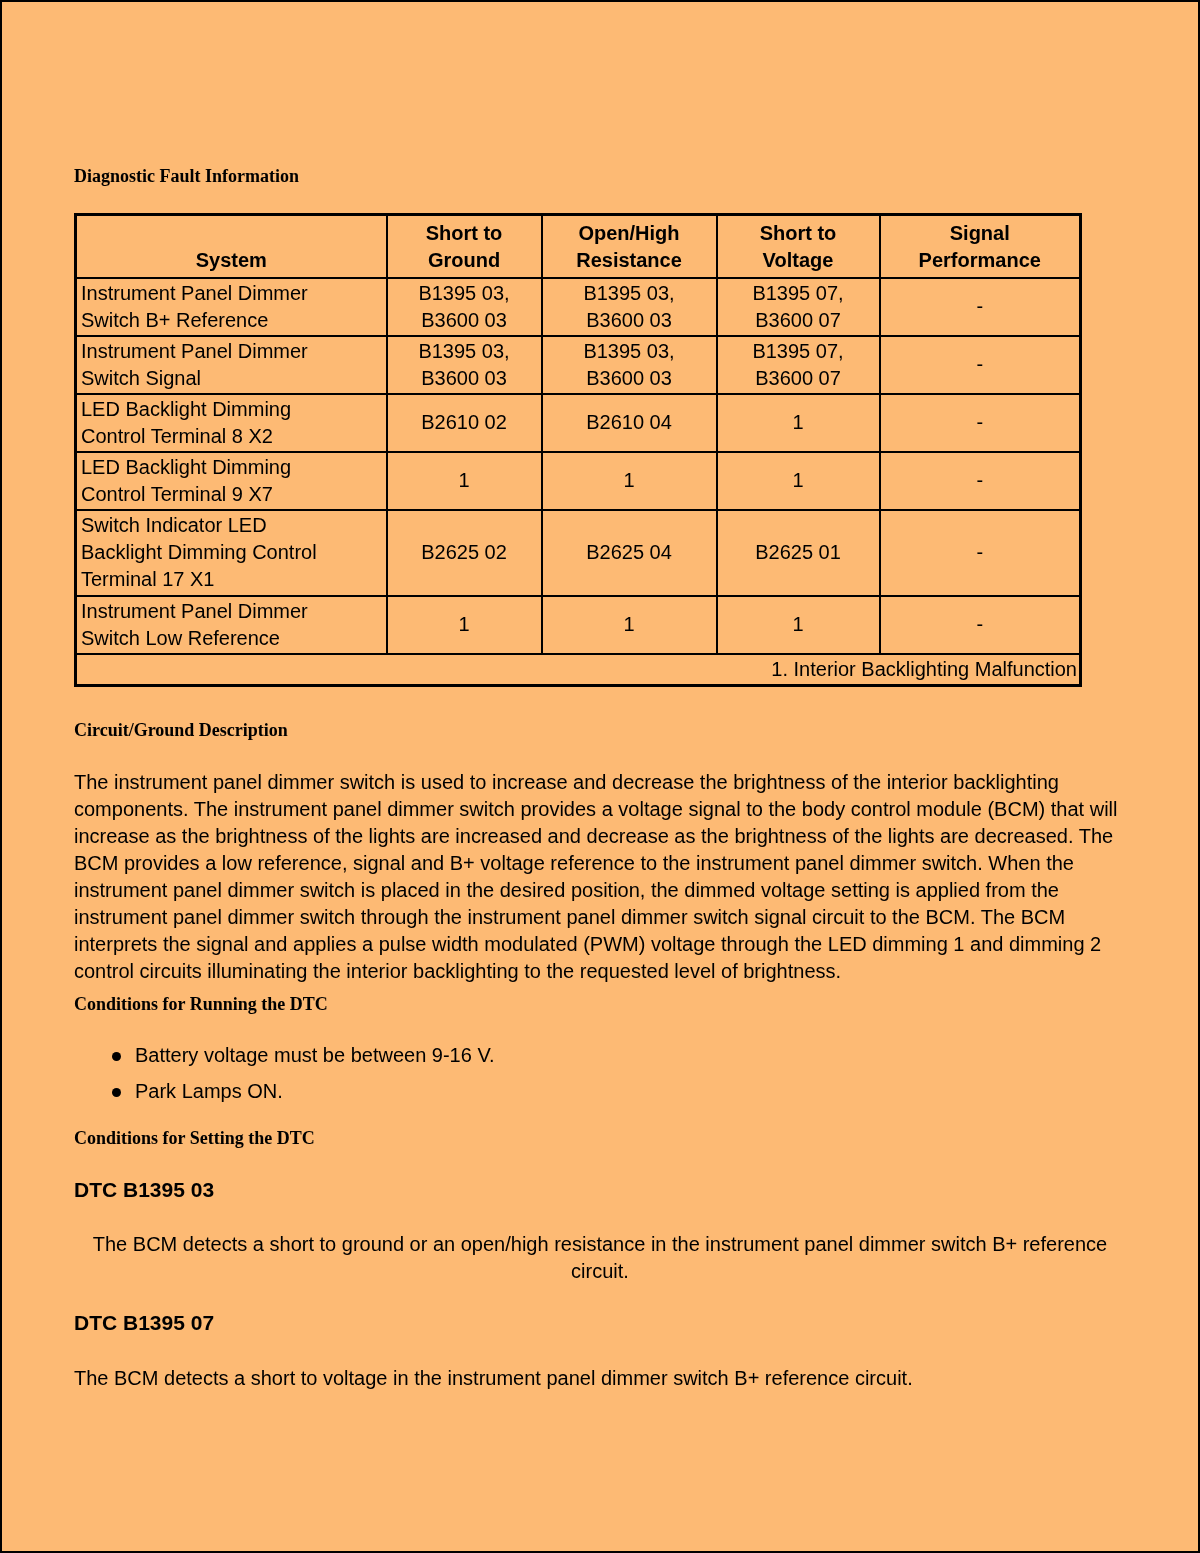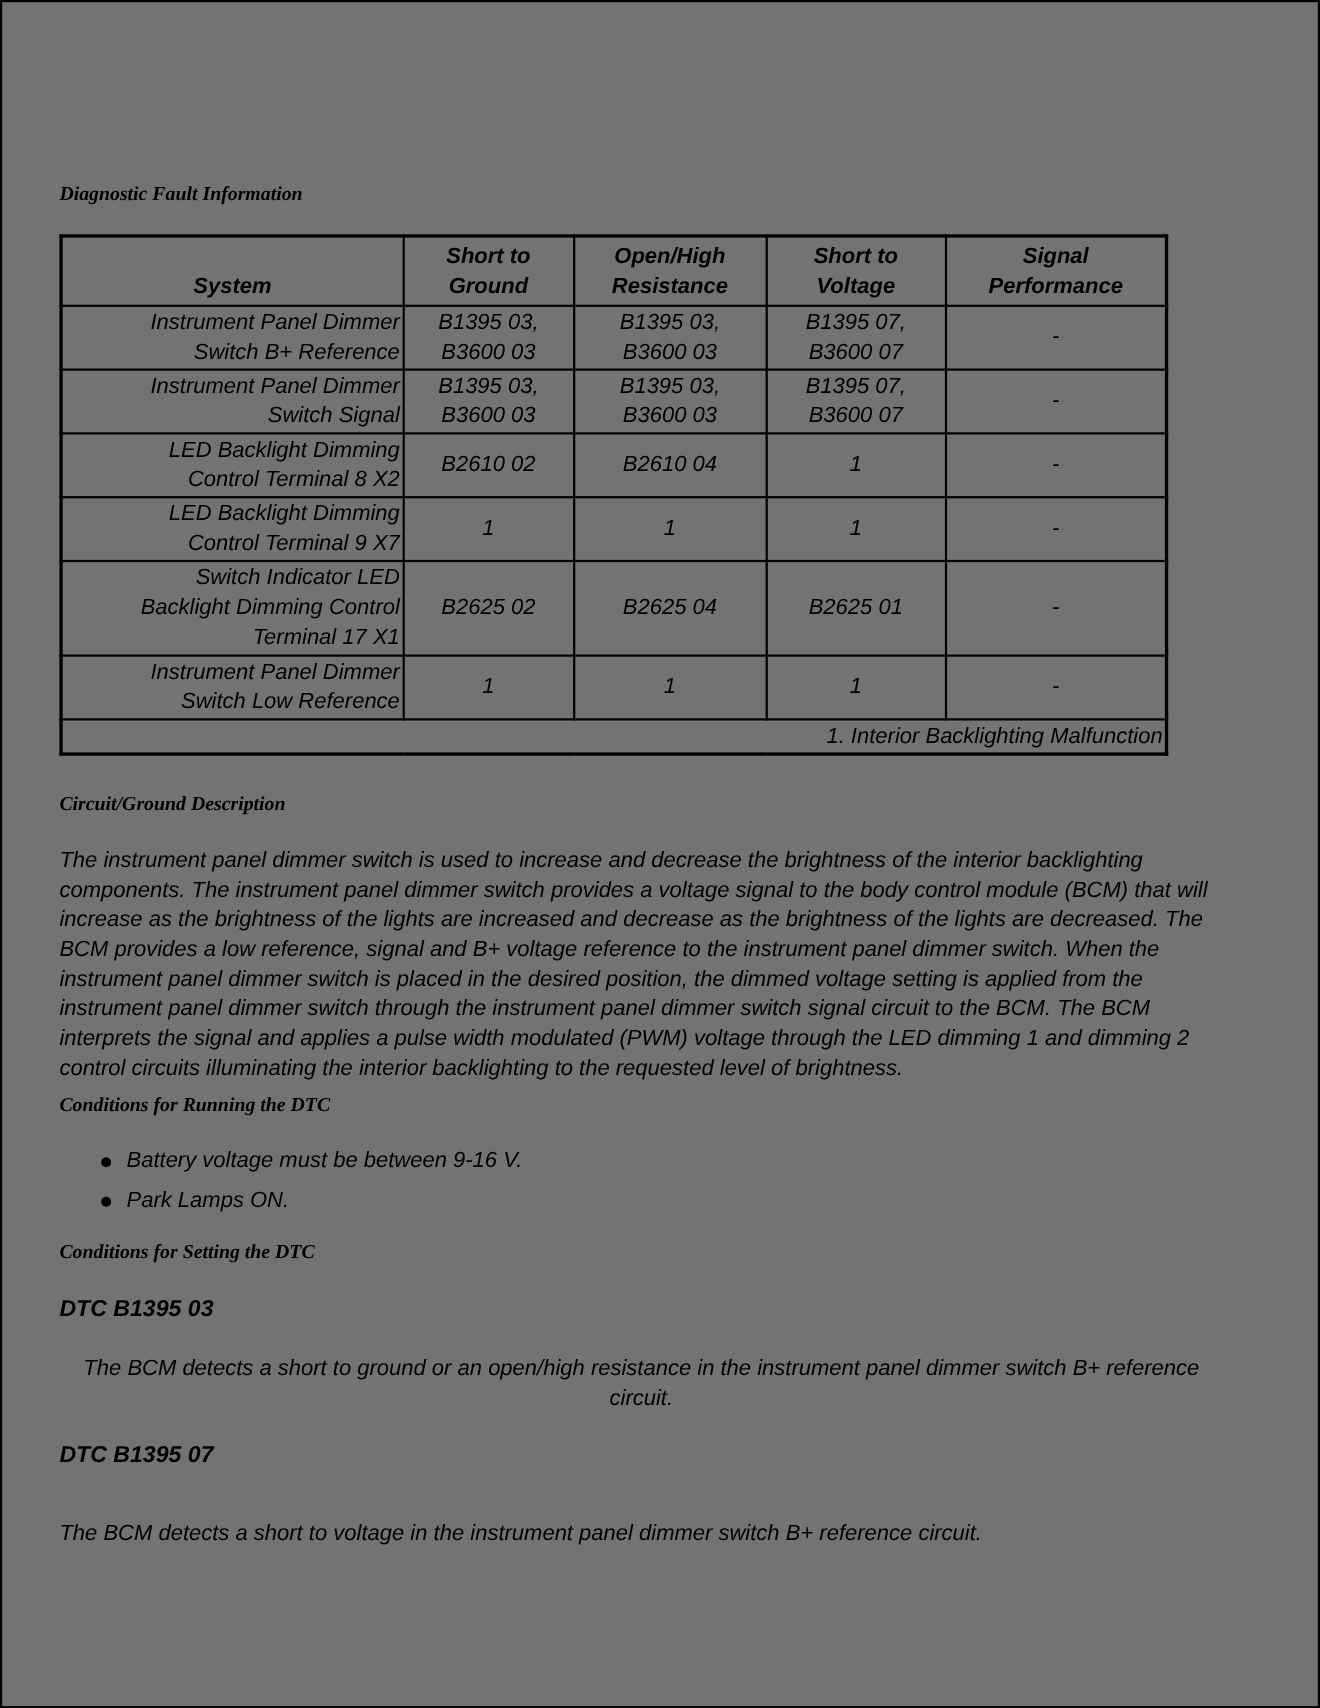--- a/index.html
+++ b/index.html
@@ -1,27 +1,26 @@
 <!DOCTYPE html>
 <html><head>
 <meta charset="utf-8">
 <style>
   * { margin: 0; padding: 0; box-sizing: border-box; }
   html, body { background: #ffffff; }
   .page {
     position: relative;
     width: 1200px;
     height: 1553px;
-    background: #737373;
+    background: #fdba74;
     border: 2px solid #000000;
     overflow: hidden;
-    padding: 164px 72px 0 52px;
+    padding: 164px 72px 0 72px;
     color: #000000;
     font-family: "Liberation Sans", "DejaVu Sans", sans-serif;
-    font-style: italic;
   }
   .serif-heading {
     font-family: "Liberation Serif", "DejaVu Serif", serif;
     font-weight: bold;
     font-size: 18px;
     line-height: 21px;
     color: #000000;
   }
   .h-fault   { margin-bottom: 26px; }
   .h-desc    { margin-bottom: 28px; }
@@ -42,21 +41,21 @@
     white-space: pre-line;
     overflow: hidden;
   }
   table.fault-table th {
     font-weight: bold;
     text-align: center;
     vertical-align: bottom;
     padding: 2px 2px 3px 2px;
   }
   table.fault-table td.circuit-cell {
-    text-align: right;
+    text-align: left;
     vertical-align: middle;
     padding: 1px 2px 1px 4px;
   }
   table.fault-table td.value-cell {
     text-align: center;
     vertical-align: middle;
     padding: 1px 2px;
   }
   table.fault-table td.footnote-cell {
     text-align: right;
@@ -107,21 +106,21 @@
     margin-right: 14px;
     margin-top: 2px;
   }
   .dtc-heading {
     font-family: "Liberation Sans", "DejaVu Sans", sans-serif;
     font-weight: bold;
     font-size: 21px;
     line-height: 24px;
     margin-bottom: 29px;
   }
-  .dtc-heading.second { margin-bottom: 46px; }
+  .dtc-heading.second { margin-bottom: 30px; }
   .dtc-block-gap { margin-bottom: 26px; }
 </style>
 </head>
 <body>
 
 <div class="page">
 
   <div class="serif-heading h-fault">Diagnostic Fault Information</div>
 
   <table class="fault-table">

